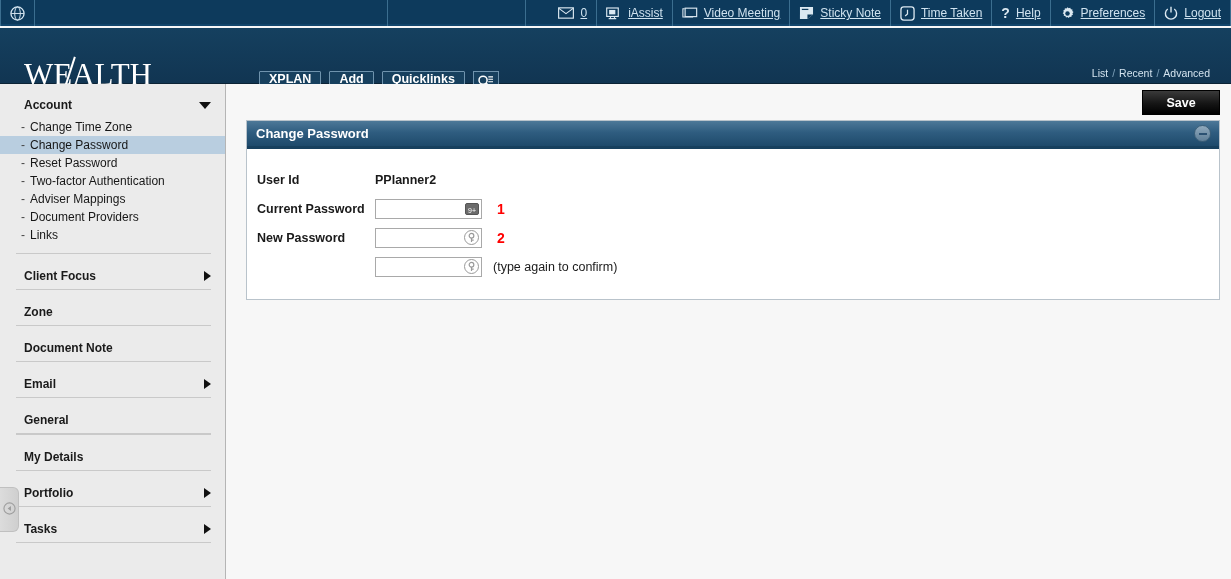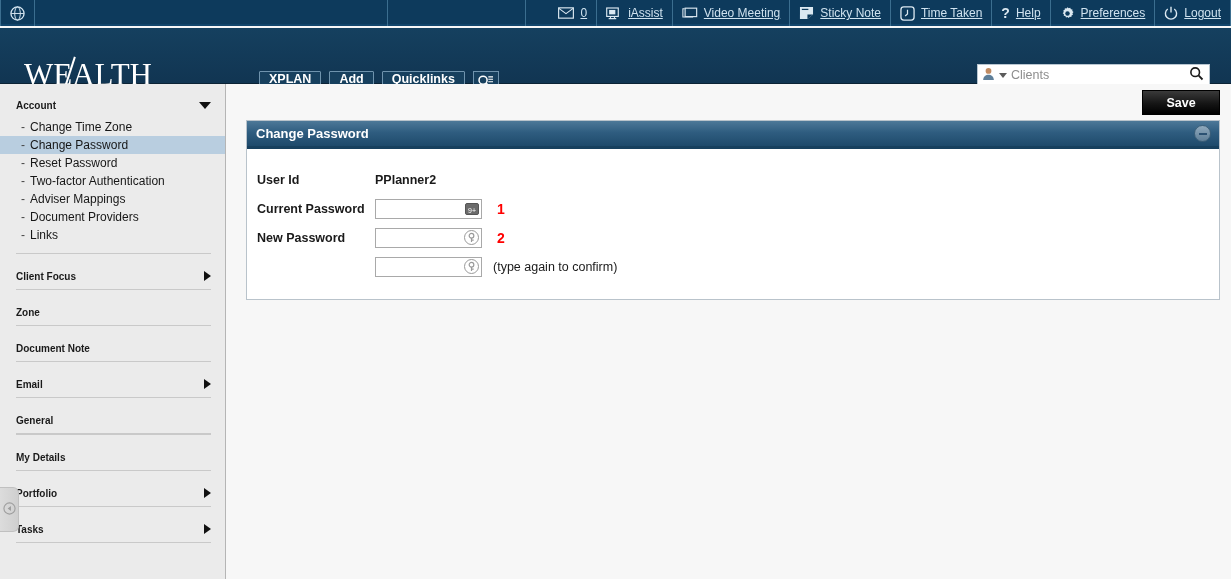--- a/index.html
+++ b/index.html
@@ -100,22 +100,23 @@
   .sublinks a { color:#d3e3ef; text-decoration:none; cursor:pointer; }
 
   
   .sidebar {
     position:absolute; left:0; top:84px; width:226px; height:495px;
     background:#ebebeb; border-right:1px solid #b5b5b5;
   }
   .sb-inner { padding:0 14px 0 16px; }
   .sb-group {
     display:flex; align-items:center; justify-content:space-between;
-    height:26px; margin-top:9px; font-weight:bold; font-size:10px; color:#1a1a1a;
+    height:26px; margin-top:9px; font-weight:bold; font-size:12px; color:#1a1a1a;
     cursor:pointer;
+    margin-left:8px;
   }
   .sb-group.first { margin-top:8px; }
   .sb-rule { height:1px; background:#c9c9c9; }
   .sb-sub {
     display:flex; align-items:center; gap:5px;
     height:18px; font-size:12px; color:#171717; padding-left:8px; cursor:pointer;
     margin:0 -14px 0 -16px; padding-left:30px;
   }
   .sb-sub.active { background:#b9cee0; }
   .sb-dash { color:#444; margin-left:-9px; }
@@ -304,36 +305,20 @@
           <svg width="17" height="15" viewBox="0 0 18 16">
             <circle cx="6.4" cy="6.6" r="4.3" fill="none" stroke="#ffffff" stroke-width="1.6"></circle>
             <path d="M9.6 9.8 L13 13.2" stroke="#ffffff" stroke-width="1.8"></path>
             <path d="M12 3 H17 M12 5.6 H17 M12 8.2 H17" stroke="#ffffff" stroke-width="1.2"></path>
           </svg>
         </span>
       </div>
     </div>
 
     <div class="searchwrap">
-      <div class="searchbox">
-        <span>
-          <svg width="13" height="14" viewBox="0 0 14 15">
-            <circle cx="7" cy="4.2" r="3.1" fill="#c08b62"></circle>
-            <path d="M1.2 14 C1.6 9.6 4 8.2 7 8.2 C10 8.2 12.4 9.6 12.8 14 Z" fill="#5e7f99"></path>
-          </svg>
-        </span>
-        <span class="caret-sm"></span>
-        <span class="ph">Clients</span>
-        <span>
-          <svg width="15" height="15" viewBox="0 0 16 16">
-            <circle cx="6.6" cy="6.6" r="4.6" fill="none" stroke="#1a1a1a" stroke-width="1.7"></circle>
-            <path d="M10.1 10.1 L14.4 14.4" stroke="#1a1a1a" stroke-width="1.9"></path>
-          </svg>
-        </span>
-      </div>
       <div class="sublinks">
         <a>List</a>
         <span class="s">/</span>
         <a>Recent</a>
         <span class="s">/</span>
         <a>Advanced</a>
       </div>
     </div>
   </div>
 

